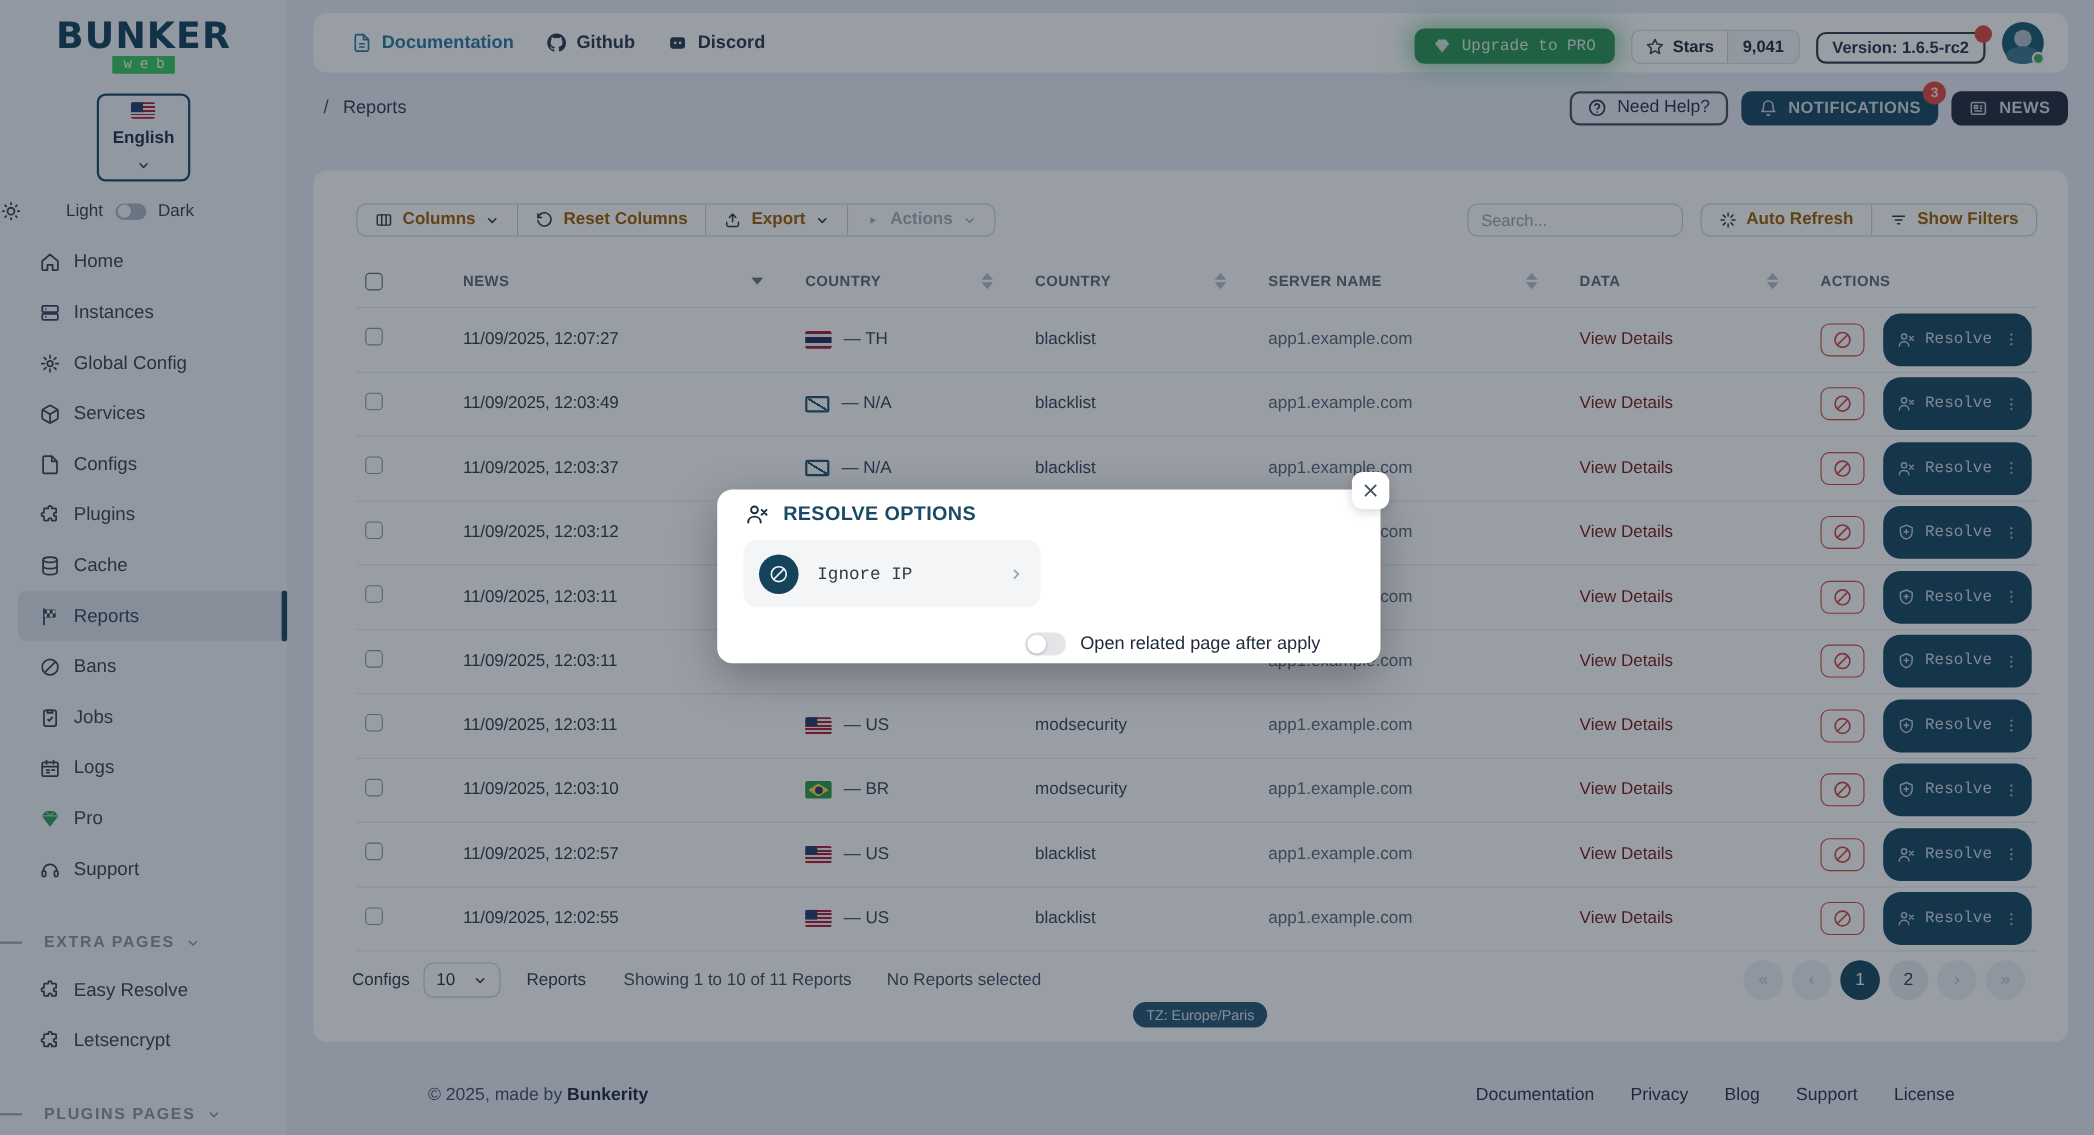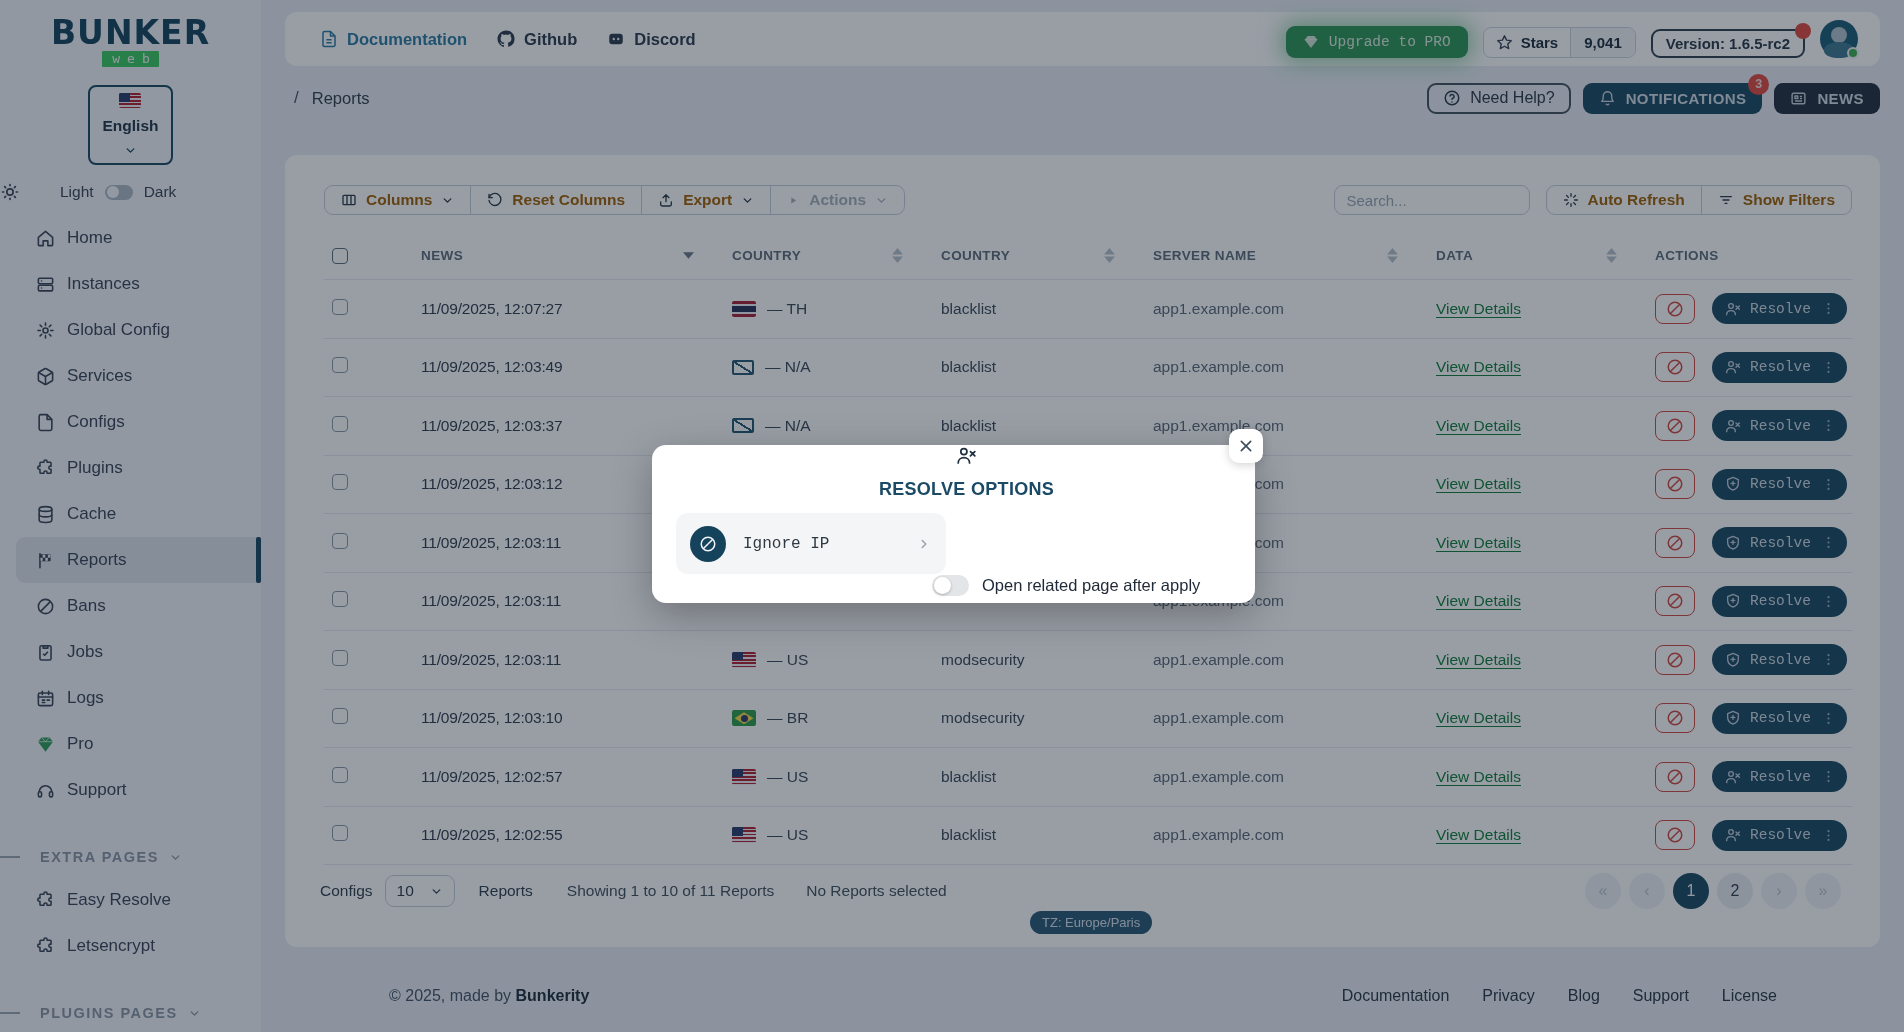--- a/index.html
+++ b/index.html
@@ -86,25 +86,25 @@
   .sort { margin-left:auto; margin-right:38px; }
   .sort-one { width:11px; height:7px; color:#6b7988; }
   .sort-two { width:11px; height:15px; color:#b7c1cc; }
   .tbody .trow { height:58.5px; border-top:1px solid #e4e9ef; font-size:15.5px; color:#3c4a5a; }
   .tbody { border-bottom:1px solid #e4e9ef; }
   .cb { appearance:none; -webkit-appearance:none; width:16px; height:16px; border:1.5px solid #8d99a7; border-radius:4px; margin-left:8px; background:transparent; cursor:pointer; }
   .cb-h { border-color:#5f6d7c; }
   .c-date { color:#323f4e; letter-spacing:-.2px; }
   .c-country { display:flex; align-items:center; gap:11px; color:#3c4a5a; }
   .c-server { color:#5d6b7a; }
-  .view-link { color:#15803d; text-decoration:underline; text-underline-offset:3px; cursor:pointer; }
+  .view-link { color:#7f1d1d; text-underline-offset:3px; cursor:pointer; }
   .c-actions { display:flex; align-items:center; gap:17px; }
   .ban-btn { width:40px; height:30px; border:1.5px solid #cf4a42; border-radius:8px; background:transparent; display:flex; align-items:center; justify-content:center; cursor:pointer; }
   .ban-btn .ic { width:18px; height:18px; color:#cf4a42; }
-  .resolve-btn { height:31px; border:none; border-radius:16px; background:#1c4a62; color:#cfd8e0; display:flex; align-items:center; gap:9px; padding:0 12px 0 13px; font-family:"Liberation Mono", monospace; font-size:14.5px; cursor:pointer; }
+  .resolve-btn { height:48px; border:none; border-radius:16px; background:#1c4a62; color:#cfd8e0; display:flex; align-items:center; gap:9px; padding:0 12px 0 13px; font-family:"Liberation Mono", monospace; font-size:14.5px; cursor:pointer; }
   .resolve-btn .ic { width:16px; height:16px; color:#c3cedb; }
   .resolve-btn .ic-dots { width:13px; height:15px; margin-left:2px; color:#9fb3c2; }
 
   
   .flag { position:relative; width:24px; height:16px; border-radius:2px; overflow:hidden; display:inline-block; flex-shrink:0; }
   .flag-th { background:linear-gradient(180deg,#a62234 0 17%,#f0f2f5 17% 34%,#283257 34% 67%,#f0f2f5 67% 84%,#a62234 84%); }
   .flag-us { background:repeating-linear-gradient(180deg,#b22335 0 1.7px,#eef1f4 1.7px 3.4px); }
   .flag-us::after { content:""; position:absolute; left:0; top:0; width:11px; height:8.5px; background:#2c3e6e; }
   .flag-br { background:#2f9e4f; }
   .flag-br::before { content:""; position:absolute; inset:2px 2.5px; background:#f8d84a; clip-path:polygon(50% 0,100% 50%,50% 100%,0 50%); }
@@ -128,21 +128,21 @@
   .page-footer { margin-top:40px; display:flex; align-items:center; padding:0 103px 0 104px; font-size:16px; color:#475569; }
   .brand { font-weight:700; color:#1f2d3d; }
   .f-links { margin-left:auto; display:flex; gap:33px; }
   .f-link { color:#2b3949; cursor:pointer; text-decoration:none; }
 
   
   .dim { position:fixed; inset:0; background:rgba(13,25,40,.42); z-index:40; }
   .modal { position:fixed; left:652px; top:445px; width:603px; height:158px; background:#fff; border-radius:14px; z-index:50; box-shadow:0 12px 40px rgba(0,0,0,.28); }
   .modal-close { position:absolute; top:-16px; right:-8px; width:34px; height:34px; background:#fff; border:none; border-radius:10px; box-shadow:0 2px 10px rgba(0,0,0,.18); display:flex; align-items:center; justify-content:center; cursor:pointer; }
   .modal-close .ic { width:16px; height:16px; color:#3f4b59; }
-  .modal-title-row { display:flex; align-items:center; gap:13px; padding:0 0 0 26px;flex-direction:column; }
+  .modal-title-row { display:flex; align-items:center; gap:13px; padding:12px 0 0 26px; }
   .modal-title-row .ic { width:21px; height:21px; color:#1e2f40; }
   .modal-title { font-size:18px; font-weight:800; letter-spacing:.3px; color:#1b4a66; }
   .option-card { margin:13px 0 0 24px; width:270px; height:61px; background:#f4f5f6; border:none; border-radius:12px; display:flex; align-items:center; gap:17px; padding:0 15px 0 14px; cursor:pointer; }
   .option-icon { width:36px; height:36px; border-radius:50%; background:#16435c; display:flex; align-items:center; justify-content:center; flex-shrink:0; }
   .option-icon .ic { width:18px; height:18px; color:#f2f6fa; }
   .option-label { font-family:"Liberation Mono", monospace; font-size:16px; color:#303a45; }
   .option-chev { margin-left:auto; width:14px; height:14px; color:#9aa3ad; display:inline-flex; }
   .modal-toggle-row { position:absolute; left:280px; top:130px; display:flex; align-items:center; gap:13px; }
   .toggle-lg { width:37px; height:21px; border-radius:11px; background:#e4e5e8; position:relative; border:none; cursor:pointer; }
   .toggle-lg::after { content:""; position:absolute; left:2px; top:2px; width:17px; height:17px; border-radius:50%; background:#fff; box-shadow:0 1px 3px rgba(0,0,0,.25); }

